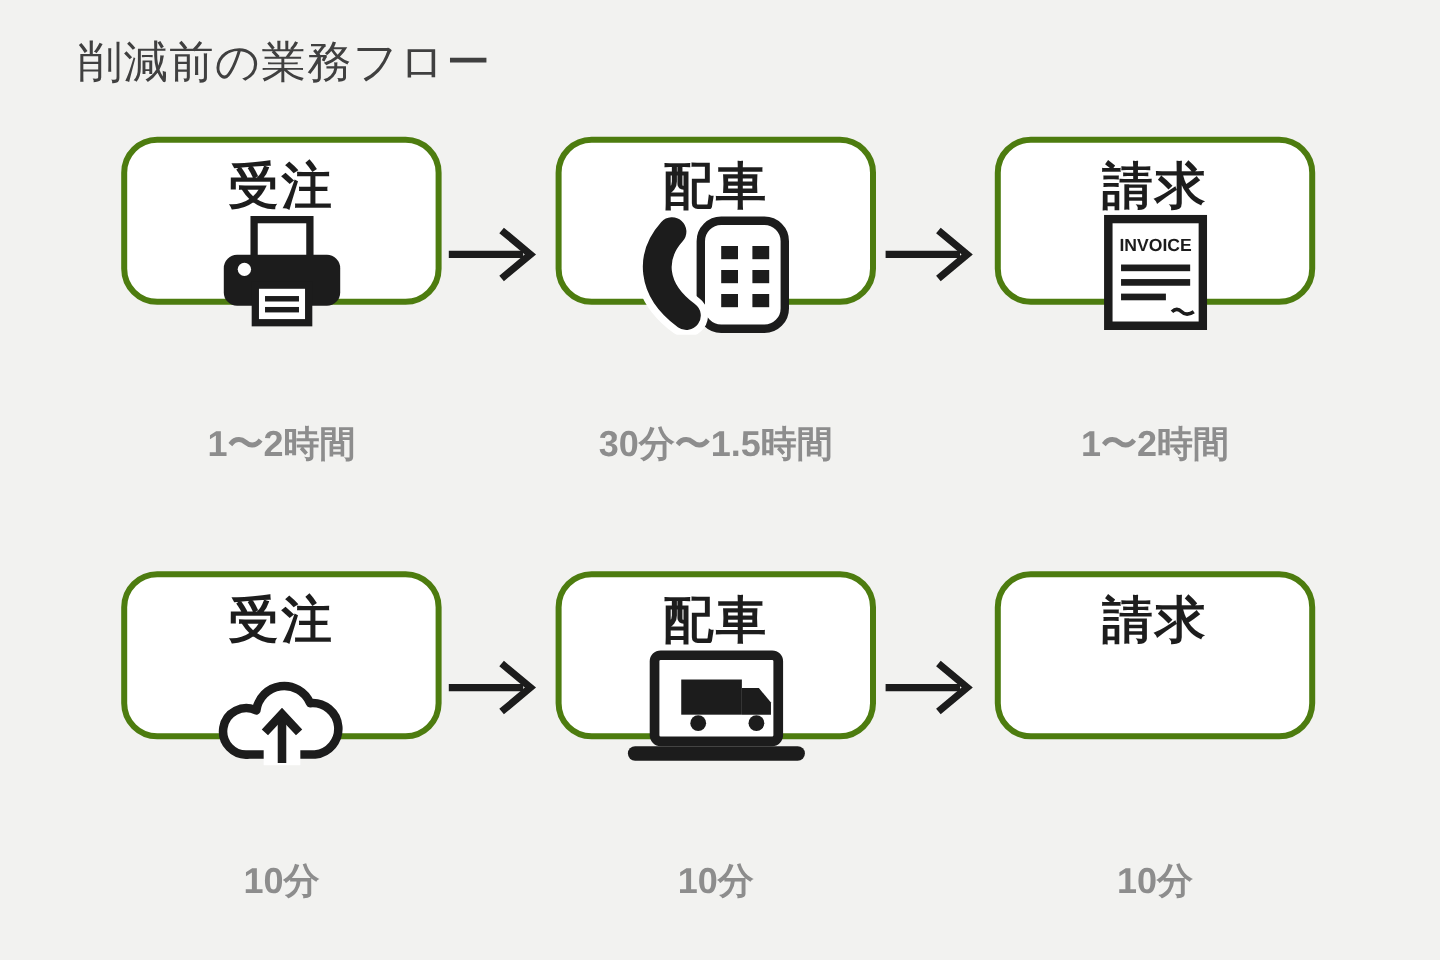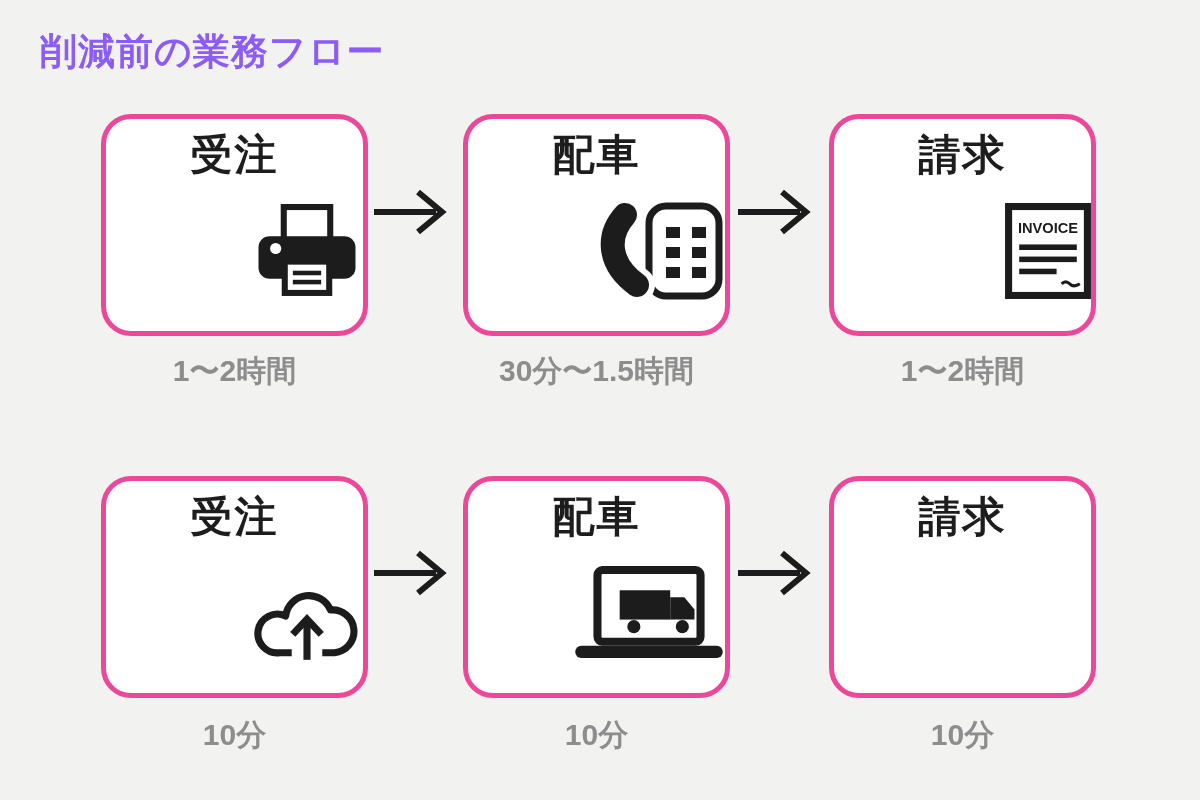--- a/index.html
+++ b/index.html
@@ -4,35 +4,35 @@
 <style>
   html,body{margin:0;padding:0;}
   body{
     width:1200px;height:800px;
     background:#f2f2f0;
     font-family:"Liberation Sans","DejaVu Sans",sans-serif;
     overflow:hidden;
   }
   .canvas{position:relative;width:1200px;height:800px;color:#1c1c1c;}
   .section-title{
-    position:absolute;left:40px;
-    font-size:37px;font-weight:700;color:#8b5cf6;
+    position:absolute;left:65px;
+    font-size:37px;font-weight:400;color:#404040;
     letter-spacing:1px;line-height:1;
   }
   .box{
-    position:absolute;width:267px;height:222px;box-sizing:border-box;
-    background:#ffffff;border:5px solid #ec4899;border-radius:30px;
+    position:absolute;width:267px;height:140px;box-sizing:border-box;
+    background:#ffffff;border:5px solid #4d7c0f;border-radius:30px;
     display:flex;flex-direction:column;align-items:center;
   }
   .box-label{
     font-size:42px;font-weight:800;color:#1d1d1d;
     margin-top:12px;line-height:1.15;letter-spacing:2px;
   }
   .icon-wrap{
-    flex:1;display:flex;align-items:center;justify-content:flex-end;
+    flex:1;display:flex;align-items:center;justify-content:center;
     width:100%;padding-bottom:8px;
   }
   .duration{
     position:absolute;width:267px;text-align:center;
     font-size:30px;font-weight:700;color:#8d8d8d;line-height:1.15;margin-top:28px;
   }
   .arrow{position:absolute;width:80px;height:52px;}
   svg{display:block;}
 </style>
 </head>

